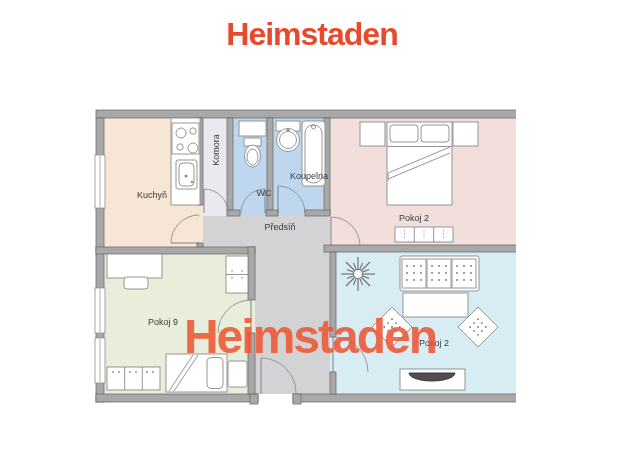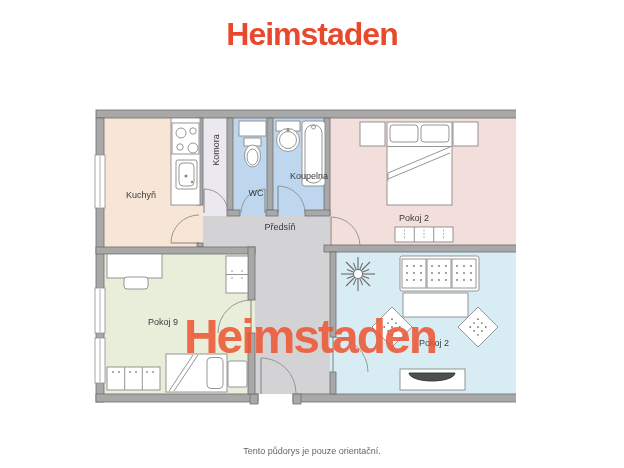--- a/index.html
+++ b/index.html
@@ -296,25 +296,24 @@
         <line x1="333" y1="372" x2="333" y2="337" stroke="#777"></line>
         <path d="M333,337 A35,35 0 0 1 368,372"></path>
       </g>
       <g>
         <line x1="261" y1="394" x2="261" y2="358" stroke="#777"></line>
         <path d="M261,358 A35,35 0 0 1 296,393"></path>
       </g>
     </g>
   </svg>
 
-  <span class="room-label" style="left:141px;top:195px">Kuchyň</span>
+  <span class="room-label" style="left:152px;top:195px">Kuchyň</span>
   <span class="room-label rot" style="left:216px;top:150px">Komora</span>
-  <span class="room-label" style="left:256px;top:193px">WC</span>
+  <span class="room-label" style="left:264px;top:193px">WC</span>
   <span class="room-label" style="left:309px;top:176px">Koupelna</span>
   <span class="room-label" style="left:280px;top:227px">Předsíň</span>
   <span class="room-label" style="left:414px;top:218px">Pokoj 2</span>
   <span class="room-label" style="left:434px;top:343px">Pokoj 2</span>
   <span class="room-label" style="left:163px;top:322px">Pokoj 9</span>
 
   <div class="watermark" style="color: rgb(238, 83, 48);">Heimstaden</div>
 
-  <div class="caption">Tento půdorys je pouze orientační.</div>
 </div>
 
 </body></html>

